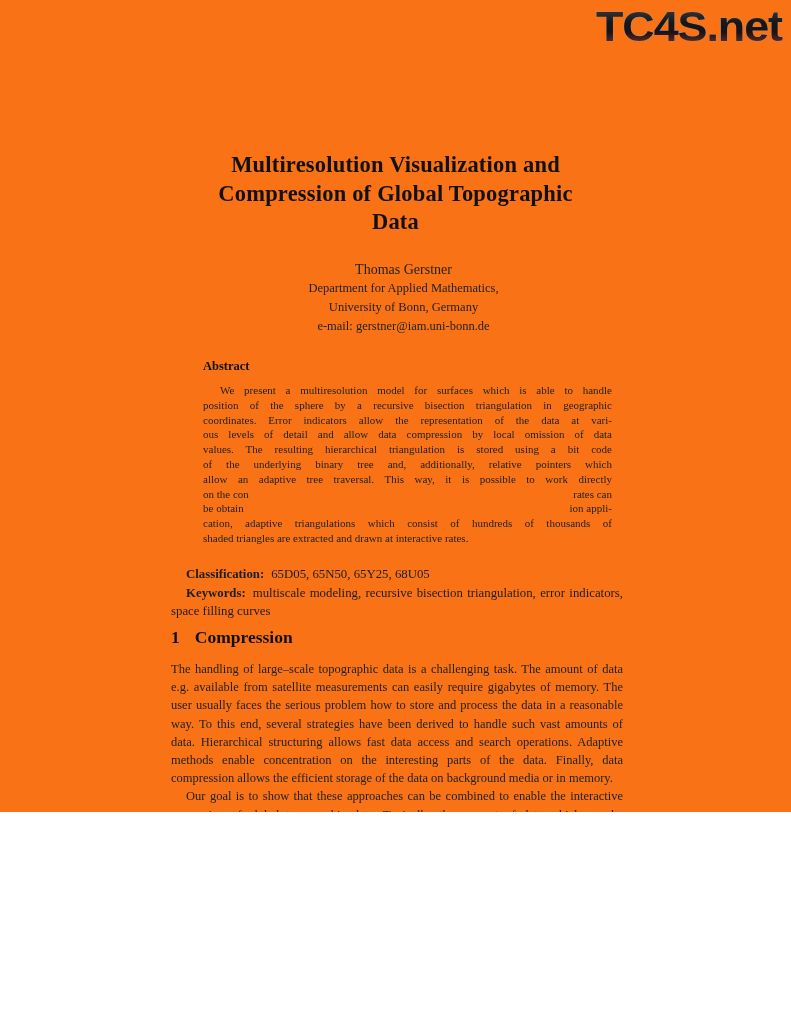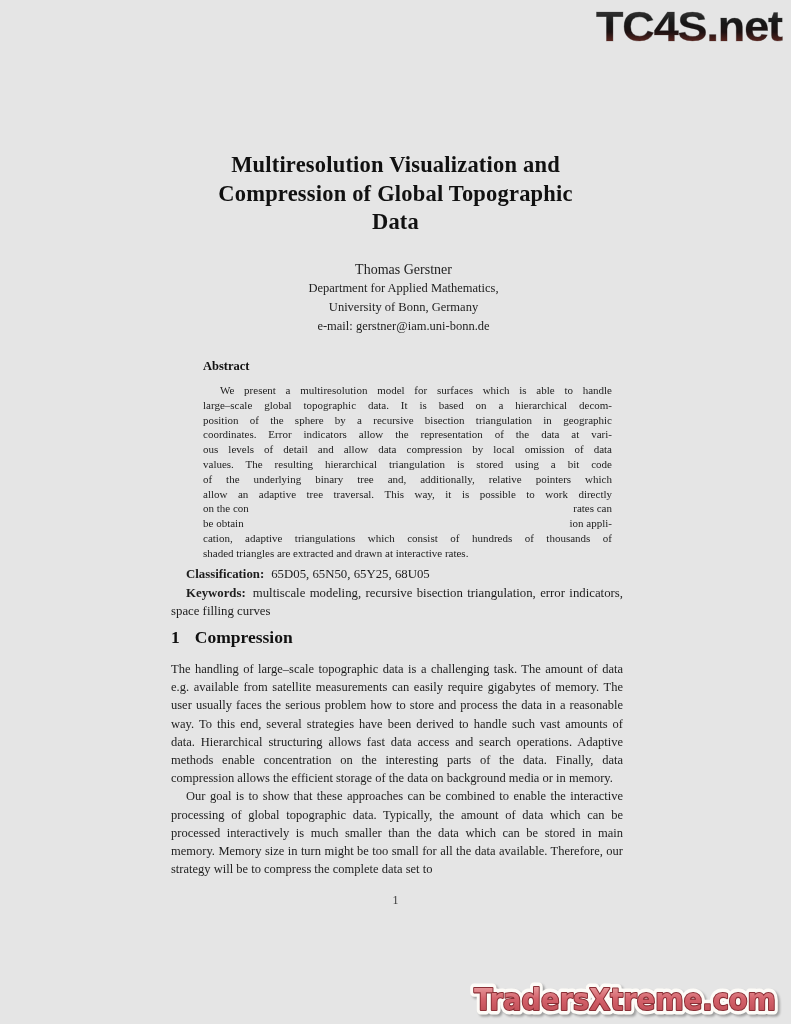--- a/index.html
+++ b/index.html
@@ -1,17 +1,17 @@
 <!DOCTYPE html>
 <html><head>
 <meta charset="utf-8">
 <style>
   html,body { margin:0; padding:0; background:#ffffff; }
   .page {
-    position:relative; width:791px; height:1024px; background:#e5e5e5;
+    position:relative; width:791px; height:812px; background:#f97316;
     overflow:hidden; font-family:"Liberation Serif", serif; color:#1d1d1d;
   }
 
   
   .logo-top { position:absolute; top:1px; right:4px; }
 
   
   .title {
     position:absolute; top:151px; left:0; width:791px; text-align:center;
     font-weight:bold; font-size:22.5px; line-height:28.5px; letter-spacing:0.2px; color:#111;
@@ -104,21 +104,20 @@
   <div class="authors">
     <div class="name">Thomas Gerstner</div>
     <div>Department for Applied Mathematics,</div>
     <div>University of Bonn, Germany</div>
     <div>e-mail: gerstner@iam.uni-bonn.de</div>
   </div>
 
   <div class="abstract-head">Abstract</div>
   <div class="abstract">
     <div class="abs-line first">We present a multiresolution model for surfaces which is able to handle</div>
-    <div class="abs-line">large–scale global topographic data. It is based on a hierarchical decom-</div>
     <div class="abs-line">position of the sphere by a recursive bisection triangulation in geographic</div>
     <div class="abs-line">coordinates. Error indicators allow the representation of the data at vari-</div>
     <div class="abs-line">ous levels of detail and allow data compression by local omission of data</div>
     <div class="abs-line">values. The resulting hierarchical triangulation is stored using a bit code</div>
     <div class="abs-line">of the underlying binary tree and, additionally, relative pointers which</div>
     <div class="abs-line">allow an adaptive tree traversal. This way, it is possible to work directly</div>
     <div class="abs-split">
       <span>on the con</span>
       <span>rates can</span>
     </div>

